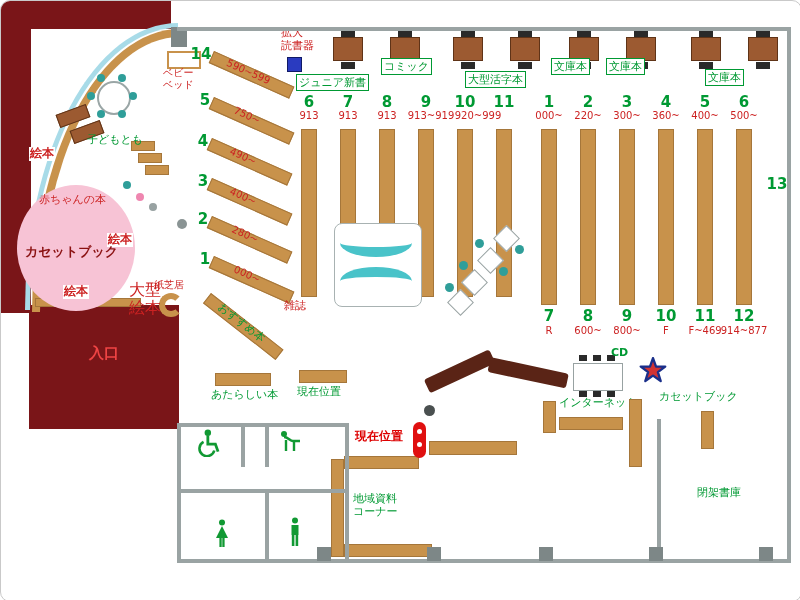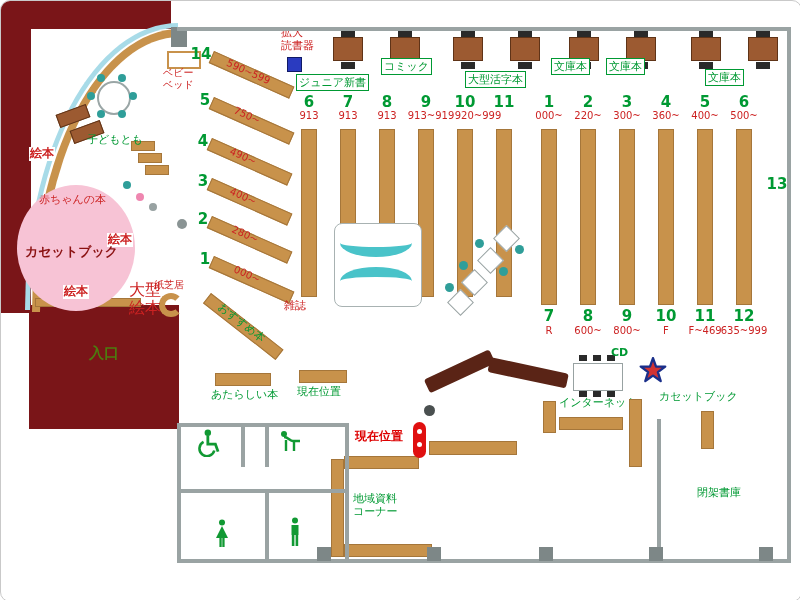--- a/index.html
+++ b/index.html
@@ -1,21 +1,21 @@
 <!DOCTYPE html>
 <html><head>
 <meta charset="utf-8">
 <style>
   html,body{margin:0;padding:0;background:#fff;}
   #map{position:relative;width:800px;height:600px;background:#fff;overflow:hidden;
        border:1px solid #c9c9c9;border-radius:10px;
        font-family:"DejaVu Sans",sans-serif;}
   .abs{position:absolute;}
   .lbl{position:absolute;font-size:11px;line-height:1.15;white-space:pre-line;}
-  .g{color:#009933}.r{color:#cc2222}.b{color:#4d7c0f}.bold{font-weight:bold}
+  .g{color:#009933}.r{color:#cc2222}.b{color:#ef4444}.bold{font-weight:bold}
   .num{position:absolute;width:24px;text-align:center;font-size:15px;font-weight:bold;color:#009933;}
   .rng{position:absolute;text-align:center;font-size:10px;color:#cc2222;}
   .shelf{position:absolute;background:#c8924b;border:1px solid #a5763a;box-sizing:border-box;}
   .wall{position:absolute;background:#9aa3a3;}
   .pil{position:absolute;background:#7d8787;}
   .dot{position:absolute;border-radius:50%;}
   .box{position:absolute;border:1px solid #009933;background:#fff;color:#009933;
        font-size:11px;line-height:15px;padding:0 2px;white-space:nowrap;}
   .rot24{transform:rotate(24deg);transform-origin:left top;}
   .rot38{transform:rotate(38deg);transform-origin:left top;}
@@ -170,21 +170,21 @@
   <div class="num" style="left:575px;top:306px;">8</div>
   <div class="num" style="left:614px;top:306px;">9</div>
   <div class="num" style="left:653px;top:306px;">10</div>
   <div class="num" style="left:692px;top:306px;">11</div>
   <div class="num" style="left:731px;top:306px;">12</div>
   <div class="rng" style="left:536px;top:324px;width:24px;">R</div>
   <div class="rng" style="left:566px;top:324px;width:42px;">600~</div>
   <div class="rng" style="left:605px;top:324px;width:42px;">800~</div>
   <div class="rng" style="left:653px;top:324px;width:24px;">F</div>
   <div class="rng" style="left:681px;top:324px;width:46px;">F~469</div>
-  <div class="rng" style="left:716px;top:324px;width:54px;">635~999</div>
+  <div class="rng" style="left:716px;top:324px;width:54px;">914~877</div>
 
   <div class="num" style="left:764px;top:174px;">13</div>
 
   <div class="abs" style="left:333px;top:222px;width:86px;height:82px;background:#fff;border:1.5px solid #a8b2b2;border-radius:8px;"></div>
   <div class="abs" style="left:339px;top:228px;width:72px;height:28px;border-bottom:10px solid #49c3c9;border-radius:50%;box-sizing:border-box;"></div>
   <div class="abs" style="left:339px;top:266px;width:72px;height:28px;border-top:10px solid #49c3c9;border-radius:50%;box-sizing:border-box;"></div>
   <div class="lbl r" style="left:283px;top:299px;">雑誌</div>
 
   <div class="carrel" style="left:496px;top:228px;"></div>
   <div class="carrel" style="left:480px;top:250px;"></div>

